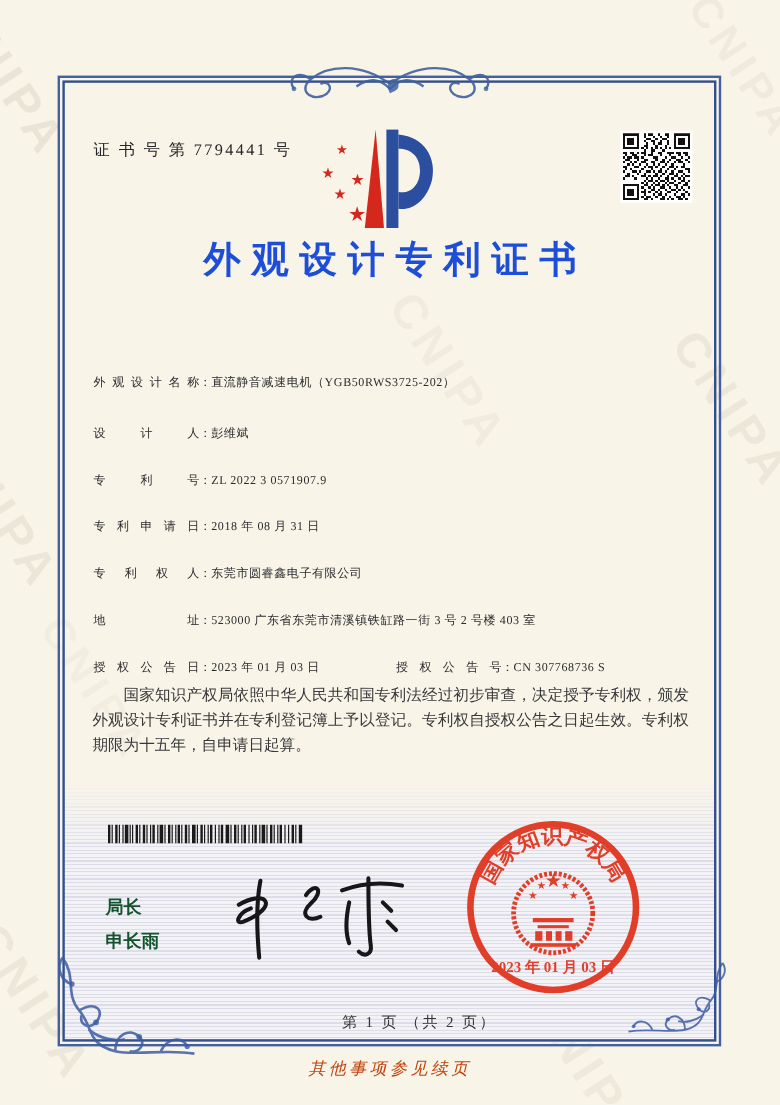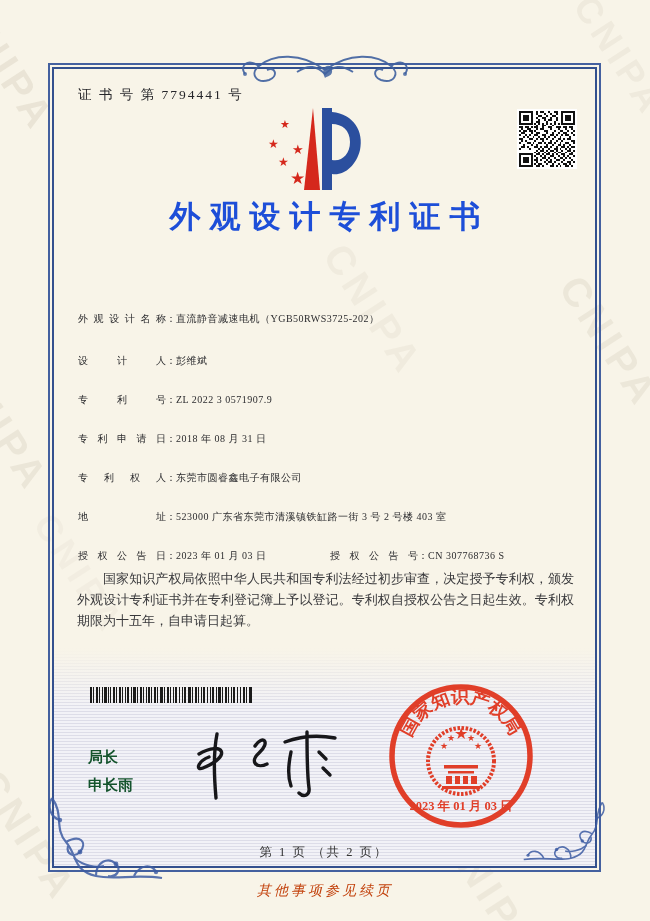--- a/index.html
+++ b/index.html
@@ -11,41 +11,41 @@
       transform-origin:left top;white-space:nowrap;pointer-events:none;}
   
   .frame{position:absolute;left:48px;top:63px;width:549px;height:805px;
          border:2px solid #44609f;}
   .frame-inner{position:absolute;inset:2px;border:2px solid #33508e;}
   
   .stripes{position:absolute;left:53px;top:648px;width:544px;height:220px;
            background:repeating-linear-gradient(180deg,#dddde8 0 1px,#f2f2f7 1px 3px);}
   .stripes::before{content:"";position:absolute;left:0;top:0;width:100%;height:60px;
            background:linear-gradient(180deg,#f8f4e8 0%,rgba(248,244,232,0) 100%);}
-  .cert-number{position:absolute;left:78px;top:86px;font-size:13.5px;color:#26262a;
+  .cert-number{position:absolute;left:78px;top:116px;font-size:13.5px;color:#26262a;
            letter-spacing:2px;}
   .title{position:absolute;left:0;top:196px;width:100%;text-align:center;
            font-size:31px;font-weight:bold;color:#1d4ed8;letter-spacing:9px;text-indent:9px;}
   .row{position:absolute;left:78px;font-size:10px;color:#2b2b2e;white-space:nowrap;margin-top:42px;}
   .flabel{display:inline-block;width:88px;text-align:justify;text-align-last:justify;
           vertical-align:top;}
   .colon{display:inline-block;}
   .fvalue{letter-spacing:0.5px;}
   .pair2{position:absolute;left:252px;top:0;white-space:nowrap;}
   .legal{position:absolute;left:77px;top:538px;width:497px;font-size:13px;
          line-height:21px;color:#38383b;text-align:justify;margin-top:30px;}
   .legal p{margin:0;text-indent:2em;}
   .qr{position:absolute;left:517px;top:109px;width:60px;height:60px;background:#fff;
       padding:2px;box-sizing:border-box;}
   .barcode{position:absolute;left:90px;top:687px;width:162px;height:16px;}
   .officer{position:absolute;left:88px;top:743px;font-family:"Liberation Sans",sans-serif;
       font-size:15px;font-weight:600;color:#14532d;line-height:28px;}
   .signature{position:absolute;left:185px;top:722px;}
   .seal{position:absolute;left:386px;top:681px;}
-  .pageinfo{position:absolute;left:48px;top:844px;width:552px;text-align:center;
+  .pageinfo{position:absolute;left:48px;top:844px;width:603px;text-align:center;
       font-size:12.5px;color:#333;letter-spacing:2px;}
   .contnote{position:absolute;left:0;top:882px;width:100%;text-align:center;
       font-size:14px;color:#c2410c;letter-spacing:3px;font-style:italic;}
   .fl-bl{position:absolute;left:44px;top:794px;}
   .fl-br{position:absolute;left:508px;top:788px;transform:scaleX(-1);}
   .topscroll{position:absolute;left:237px;top:46px;}
   .logo{position:absolute;left:266px;top:104px;}
   .hiddefs{position:absolute;width:0;height:0;overflow:hidden;}
 </style>
 </head>

